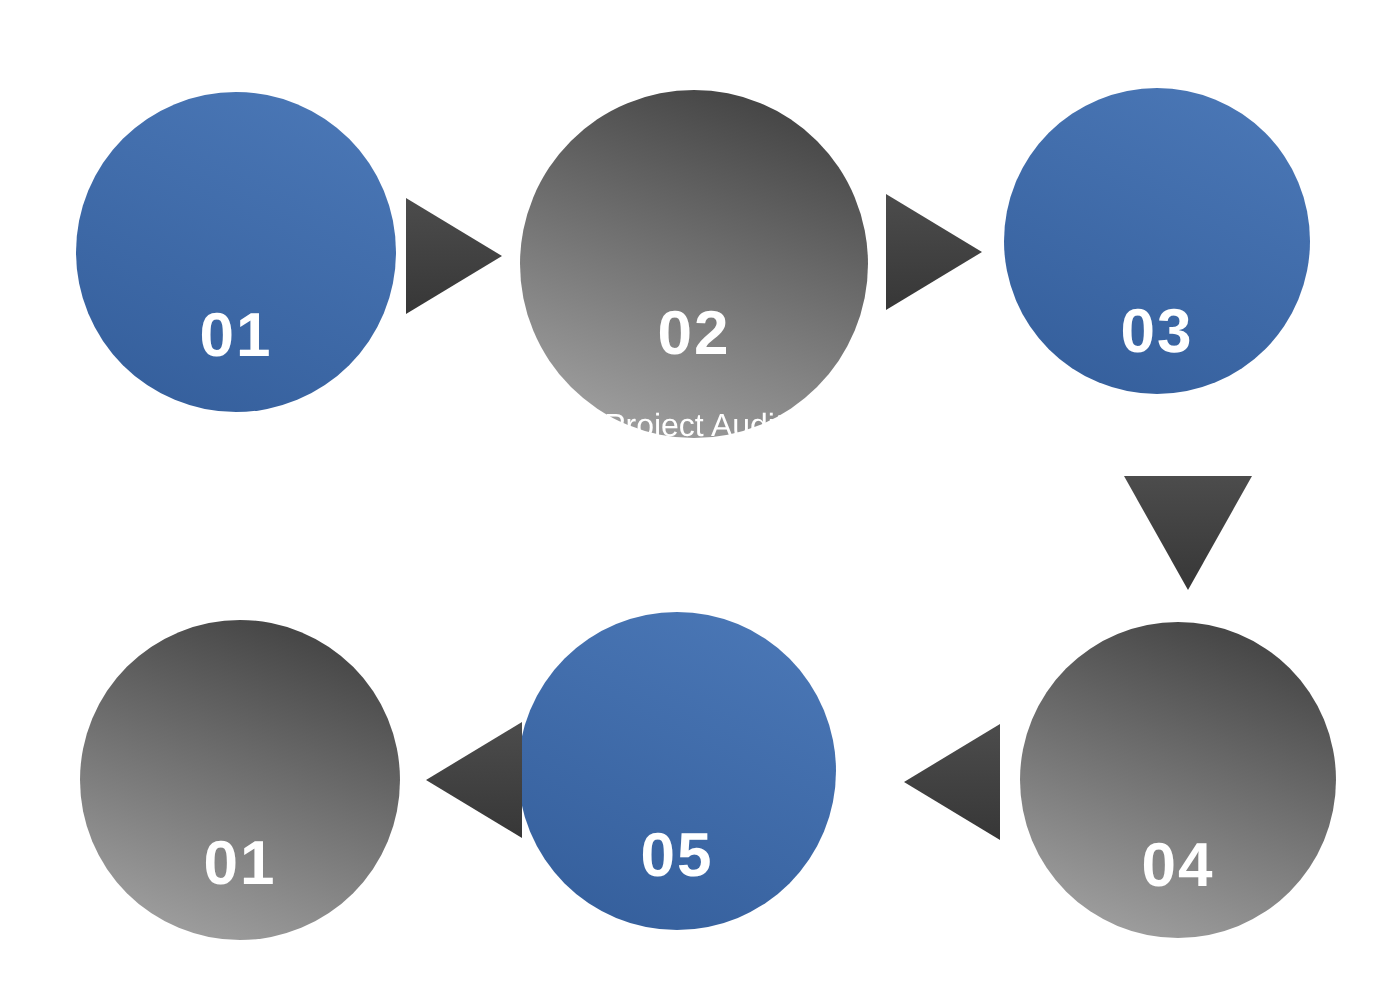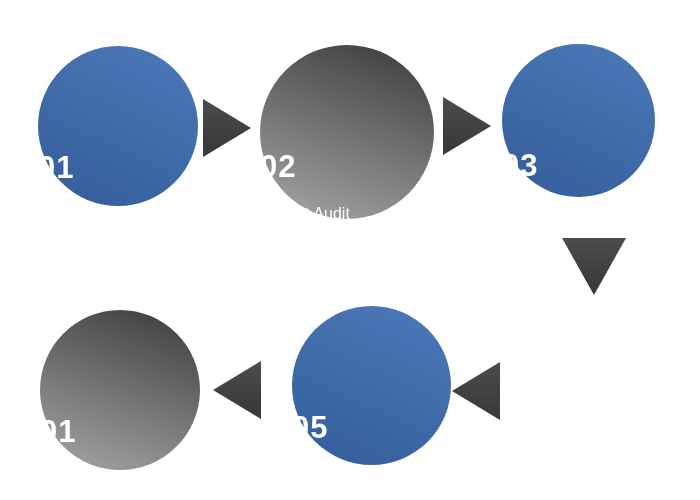--- a/index.html
+++ b/index.html
@@ -13,21 +13,21 @@
     width: 700px;
     height: 500px;
     background: #ffffff;
     overflow: hidden;
   }
   .circle {
     position: absolute;
     border-radius: 50%;
     display: flex;
     flex-direction: column;
-    align-items: flex-start;
+    align-items: center;
     justify-content: flex-start;
     box-sizing: border-box;
     padding-top: 15%;
     color: #ffffff;
   }
   .circle.blue {
     background: linear-gradient(205deg, var(--blue-start, #4c79b8) 0%, var(--blue-end, #335d9a) 100%);
   }
   .circle.gray {
     background: linear-gradient(200deg, var(--gray-start, #3a3a3a) 0%, var(--gray-end, #a8a8a8) 100%);
@@ -88,24 +88,32 @@
     <div class="num">03</div>
     <div class="divider"></div>
     <div class="label">
       <div>Business</div>
       <div>quotation</div>
     </div>
   </div>
 
   <div class="arrow down" style="left:562px; top:238px; width:64px; height:57px;"></div>
 
+  <div class="circle gray" style="left:510px; top:311px; width:158px; height:158px;">
+    <div class="num">04</div>
+    <div class="divider"></div>
+    <div class="label">
+      <div>Part-time</div>
+      <div>proofing</div>
+    </div>
+  </div>
 
   <div class="arrow left" style="left:452px; top:362px; width:48px; height:58px;"></div>
 
-  <div class="circle blue" style="left:292px; top:306px; width:159px; height:159px;">
+  <div class="circle blue" style="left:259px; top:306px; width:159px; height:159px;">
     <div class="num">05</div>
     <div class="divider"></div>
     <div class="label">
       <div>Customer</div>
       <div>confirmation</div>
     </div>
   </div>
 
   <div class="arrow left" style="left:213px; top:361px; width:48px; height:58px;"></div>
 

